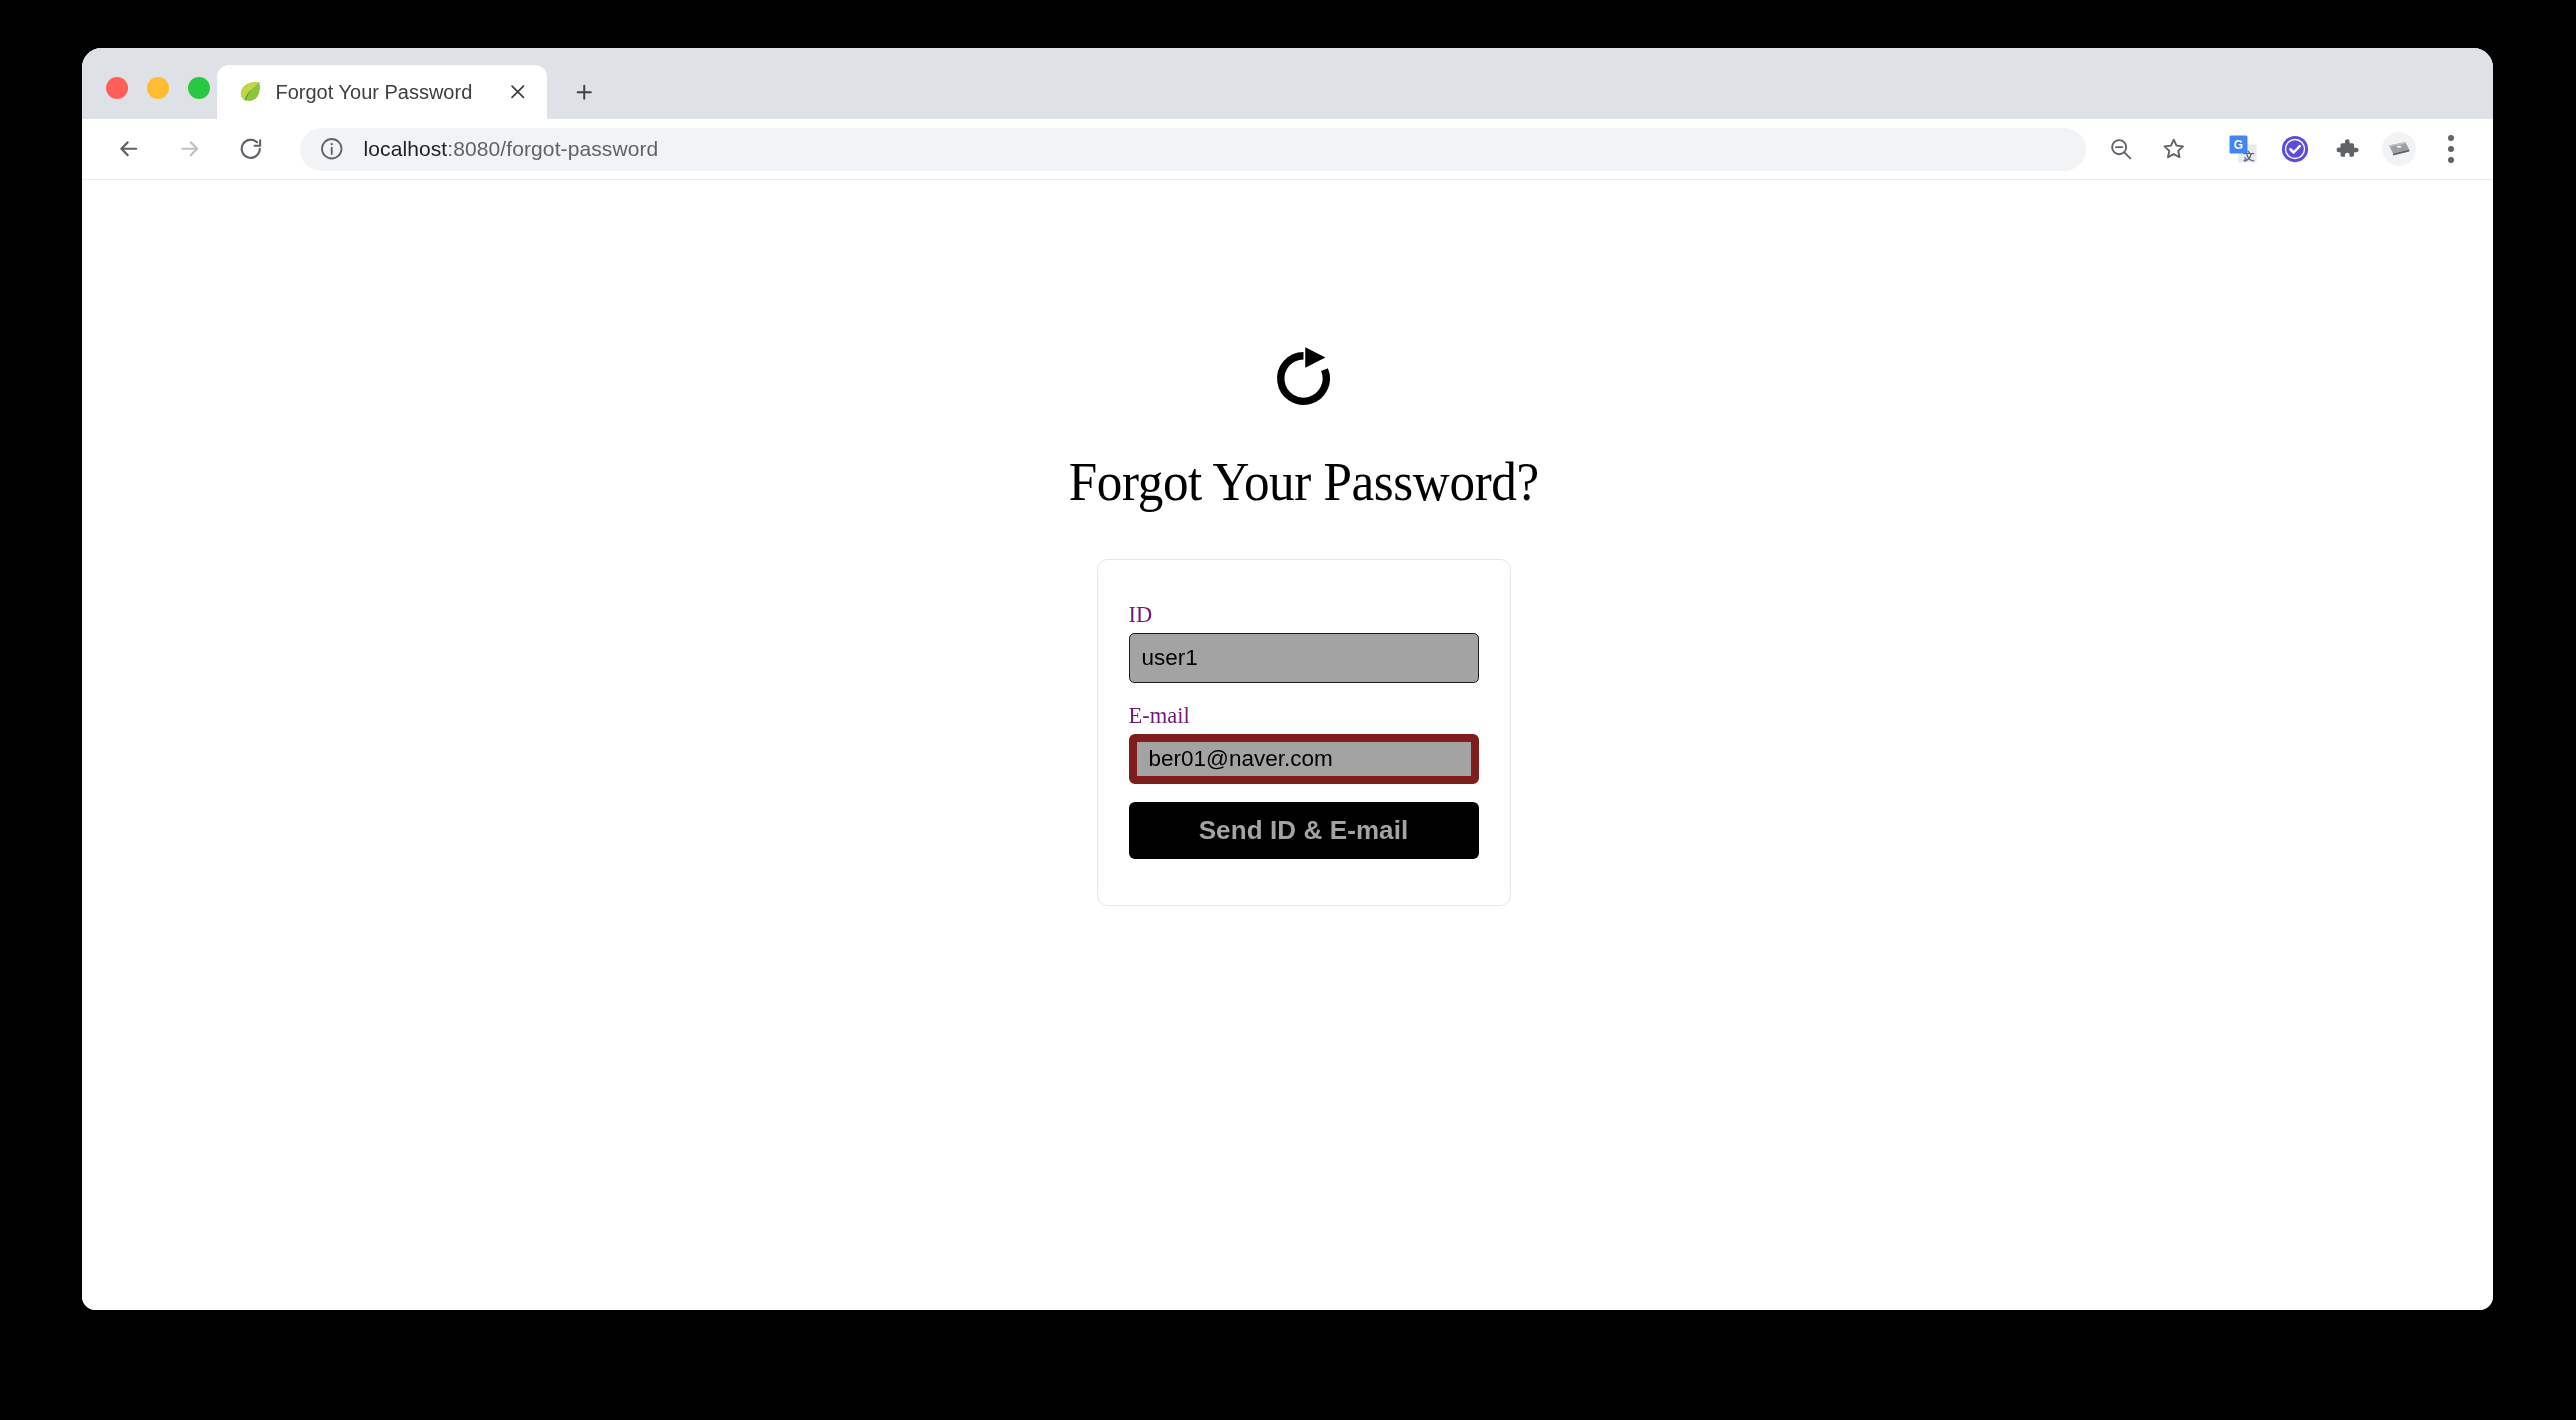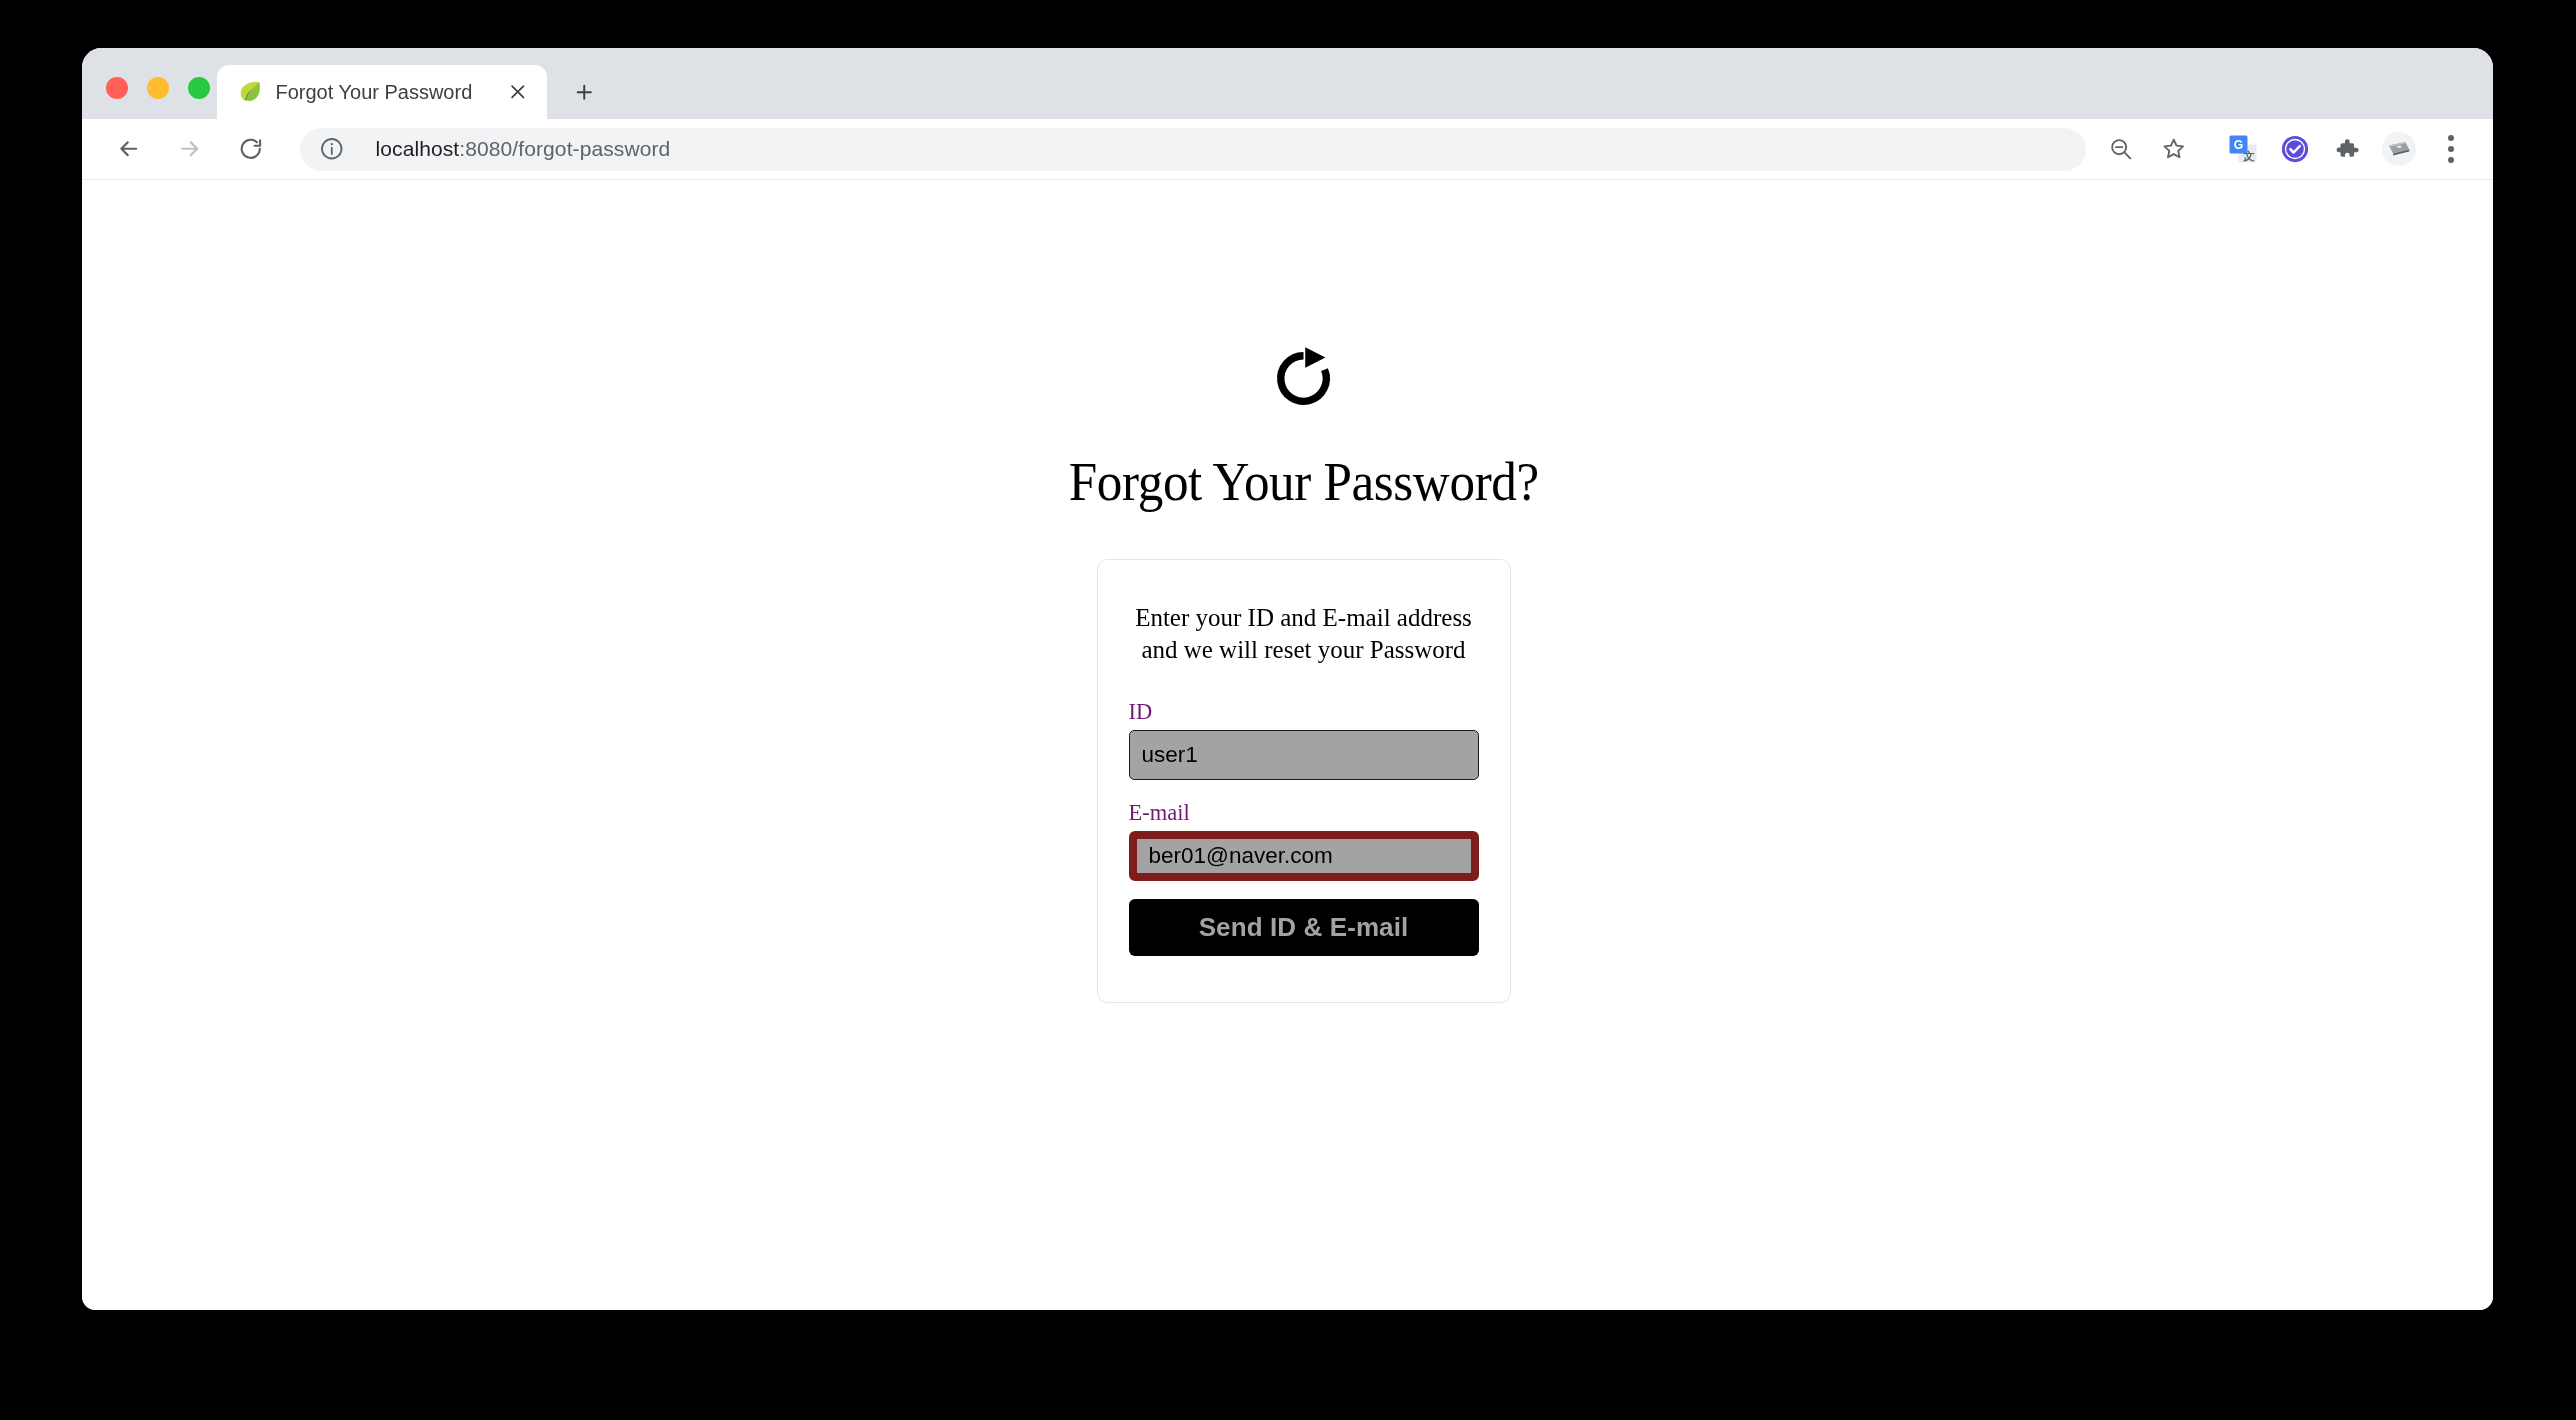--- a/index.html
+++ b/index.html
@@ -129,21 +129,21 @@
   .omnibox {
     flex: 1 1 auto;
     height: 43px;
     margin: 0 16.5px 0 25.5px;
     background: #f1f3f4;
     border-radius: 22px;
     display: flex;
     align-items: center;
     padding: 0 19.5px;
     box-sizing: border-box;
-    gap: 31px;
+    gap: 19px;
     min-width: 0;
   }
   .info-icon {
     width: 25.5px;
     height: 25.5px;
     flex: 0 0 25.5px;
     color: #5f6368;
   }
   .omnibox-url {
     font-size: 21px;
@@ -417,24 +417,20 @@
     <div class="page">
 
       <svg class="refresh-logo" viewBox="0 0 24 24">
         <path d="M12 4.3a7.7 7.7 0 1 0 7.1 4.7" fill="none" stroke="#000000" stroke-width="2.5" stroke-linecap="butt"></path>
         <path d="M12.6 1.4 L19.4 4.9 L12.6 8.4 Z" fill="#000000"></path>
       </svg>
 
       <h1 class="page-title">Forgot Your Password?</h1>
 
       <div class="form-card">
-        <p class="card-subtitle">
-          <span>Enter your ID and E-mail address</span><br>
-          <span>and we will reset your Password</span>
-        </p>
 
         <label class="field-label">ID</label>
         <input class="text-input" type="text" value="user1" style="">
 
         <label class="field-label">E-mail</label>
         <input class="text-input focused" type="text" autofocus="" value="ber01@naver.com" style="">
 
         <button class="submit-btn">Send ID &amp; E-mail</button>
       </div>
 

